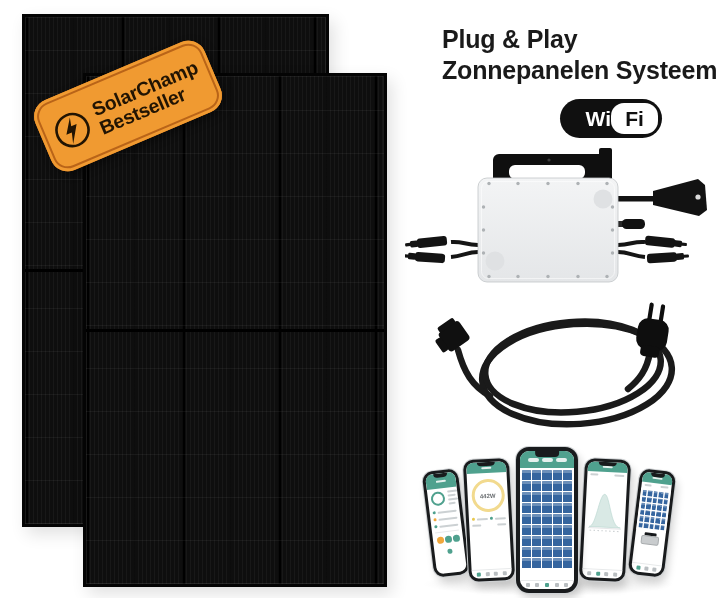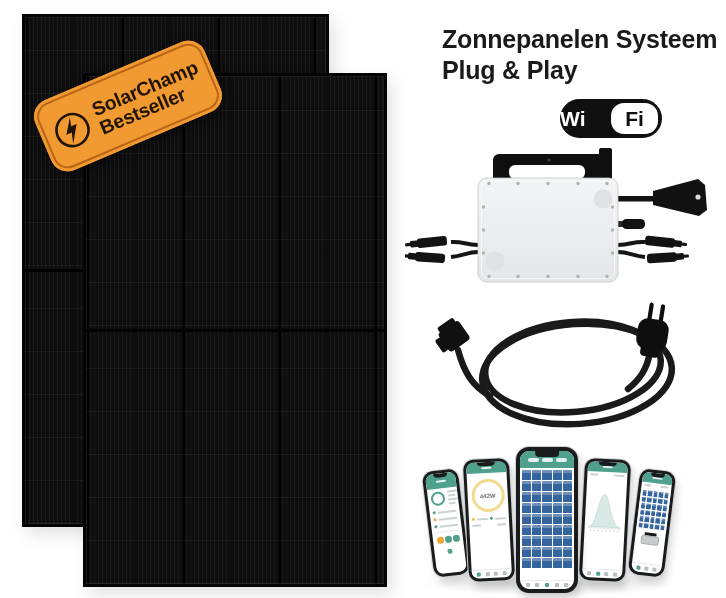--- a/index.html
+++ b/index.html
@@ -42,21 +42,21 @@
   .headline {
     position:absolute; left:442px; top:24px; z-index:4;
     font-size:25px; font-weight:bold; line-height:31px;
     color: var(--headline); letter-spacing:-0.2px; white-space:nowrap;
   }
   .wifi {
     position:absolute; left:560px; top:99px; width:102px; height:39px; z-index:4;
     background:#101010; border-radius:20px;
     display:flex; align-items:center;
   }
-  .wifi-left  { flex:1; color:#fff; font-weight:bold; font-size:21px; text-align:left; }
+  .wifi-left  { flex:1; color:#fff; font-weight:bold; font-size:21px; text-align:right; }
   .wifi-right { width:47px; height:31px; margin-right:4px; flex:none; background:#fff; border-radius:13px;
                 color:#101010; font-weight:bold; font-size:21px; display:flex; align-items:center; justify-content:center; }
 
   
   .inverter-wrap { position:absolute; left:405px; top:142px; width:310px; height:145px; }
   .cable-wrap    { position:absolute; left:424px; top:292px; width:300px; height:145px; }
 
   
   .phones { position:absolute; left:416px; top:444px; width:270px; height:154px; z-index:3; }
   .phones-shadow { position:absolute; left:5px; top:128px; width:255px; height:24px;
@@ -133,22 +133,22 @@
         <path d="M13.6 3.8 L7.2 13.2 h3.8 l-2.1 7.2 7.1-11 h-3.8 z" fill="#211403"></path>
       </svg>
     </div>
     <div class="badge-text">
       <div>SolarChamp</div>
       <div>Bestseller</div>
     </div>
   </div>
 
   <div class="headline">
+    <div>Plug &amp; Play</div>
     <div>Zonnepanelen Systeem</div>
-    <div>Plug &amp; Play</div>
   </div>
 
   <div class="wifi">
     <span class="wifi-left">Wi</span>
     <span class="wifi-right">Fi</span>
   </div>
 
   <div class="inverter-wrap">
     <svg viewBox="0 0 310 145" width="310" height="145">
       <defs>

